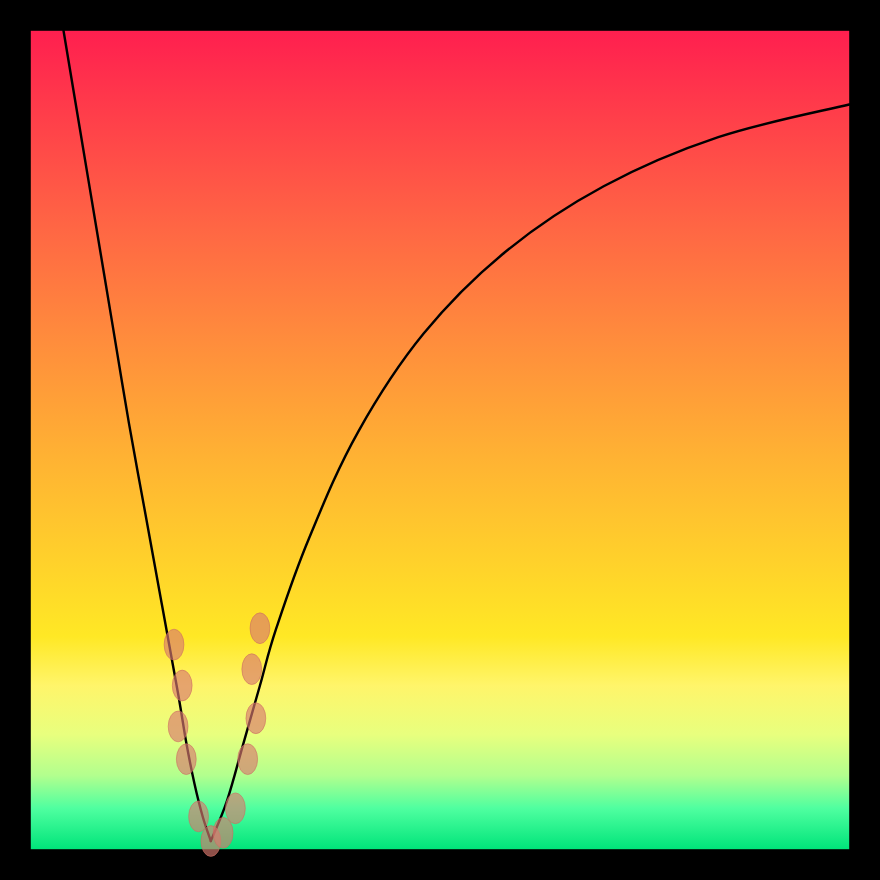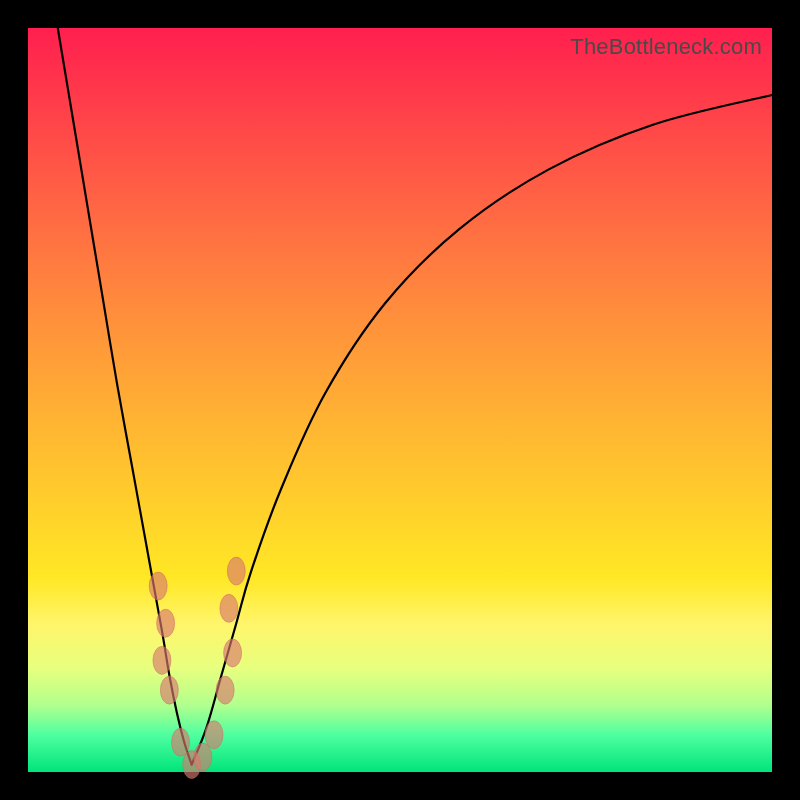--- a/index.html
+++ b/index.html
@@ -70,21 +70,20 @@
     stroke: #c96a60;
     stroke-width: 0.5;
   }
 </style>
 </head>
 <body>
 
 <div class="frame">
   <div class="plot">
 
-    <div class="watermark">TheBottleneck.com</div>
 
     <svg class="curve" viewBox="0 0 744 744">
       <path id="left-branch" class="curve-path" d="M 29.76,0 C 32.4384,16.070399999999996 39.2832,57.13919999999998 44.64,89.27999999999997 C 49.9968,121.42079999999996 54.1632,146.41919999999993 59.52,178.55999999999995 C 64.8768,210.70079999999996 69.04320000000001,235.69919999999996 74.4,267.84 C 79.7568,299.9808 83.9232,326.3184 89.28,357.12 C 94.63680000000001,387.9216 98.8032,409.49760000000003 104.16000000000001,438.96000000000004 C 109.51680000000002,468.42240000000004 113.68320000000001,491.33759999999995 119.04,520.8 C 124.3968,550.2624 129.9024,579.8736 133.92,602.64 C 137.93759999999997,625.4064 138.6816,632.5487999999999 141.36,647.28 C 144.03840000000002,662.0112 146.12160000000003,672.4272 148.8,684.48 C 151.4784,696.5328000000001 153.56159999999997,704.8656 156.23999999999998,714.24 C 158.9184,723.6144 162.3408,732.5423999999999 163.68,736.56"></path>
       <path id="right-branch" class="curve-path" d="M 163.68,736.56 C 166.35840000000002,729.8639999999999 173.2032,715.4304 178.56,699.36 C 183.9168,683.2896000000001 188.0832,666.0287999999999 193.44,647.28 C 198.7968,628.5312 202.96320000000003,613.9488 208.32000000000002,595.2 C 213.67680000000001,576.4512000000001 215.16479999999999,567.2256 223.2,543.12 C 231.2352,519.0144 239.568,493.4208 252.96,461.28 C 266.35200000000003,429.13919999999996 278.8512,398.04 297.6,364.56 C 316.34880000000004,331.08 333.0144,304.7424 357.12,275.28 C 381.2256,245.81759999999997 402.0576,224.98559999999998 431.52,200.88 C 460.9824,176.7744 485.9808,160.1088 520.8,141.36 C 555.6192,122.61120000000003 584.7839999999999,110.11200000000004 624.9599999999999,96.72000000000003 C 665.136,83.32800000000002 722.5728,72.31679999999994 744,66.95999999999992"></path>
       <g id="markers">
           <ellipse class="marker" cx="130.2" cy="558" rx="9" ry="14"></ellipse>
           <ellipse class="marker" cx="137.64" cy="595.2" rx="9" ry="14"></ellipse>
           <ellipse class="marker" cx="133.92" cy="632.4" rx="9" ry="14"></ellipse>
           <ellipse class="marker" cx="141.36" cy="662.16" rx="9" ry="14"></ellipse>
           <ellipse class="marker" cx="152.51999999999998" cy="714.24" rx="9" ry="14"></ellipse>

